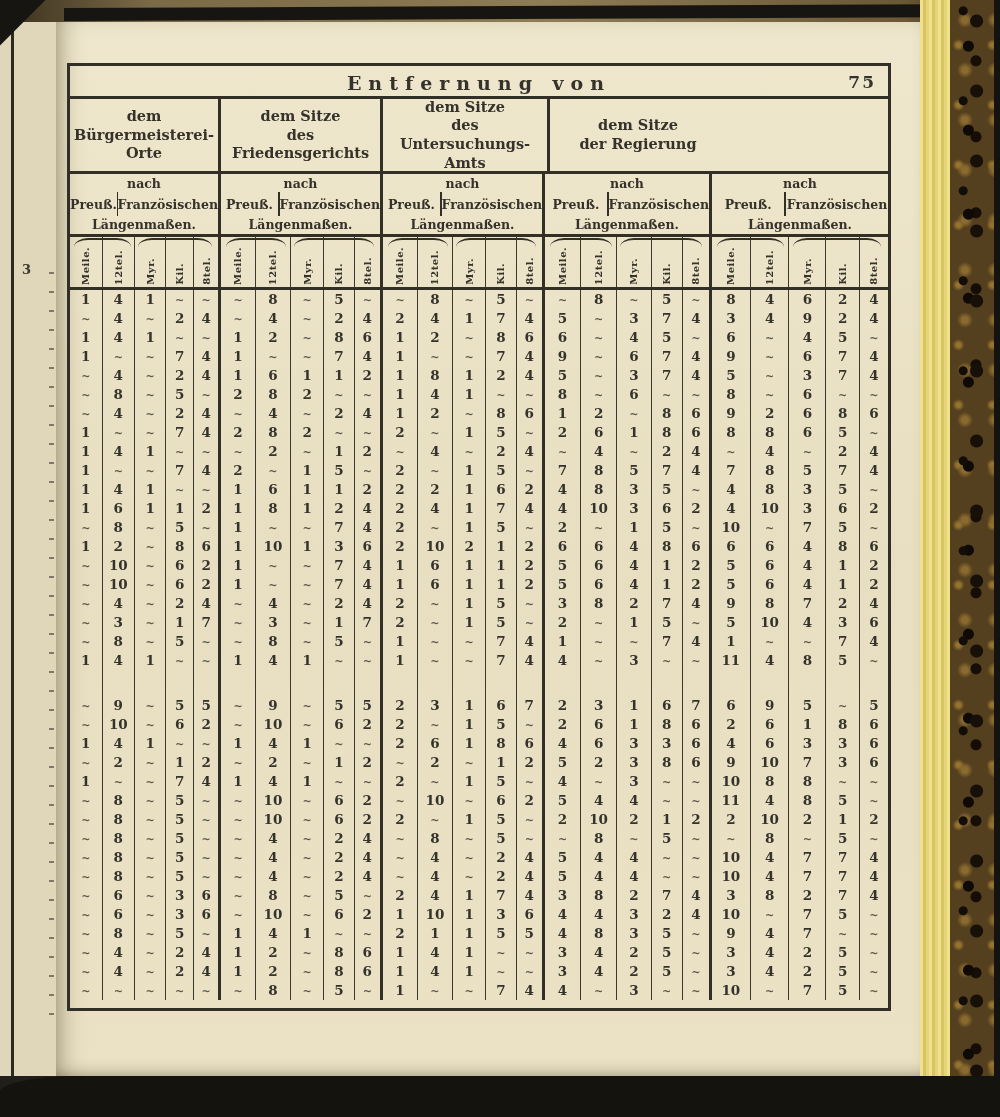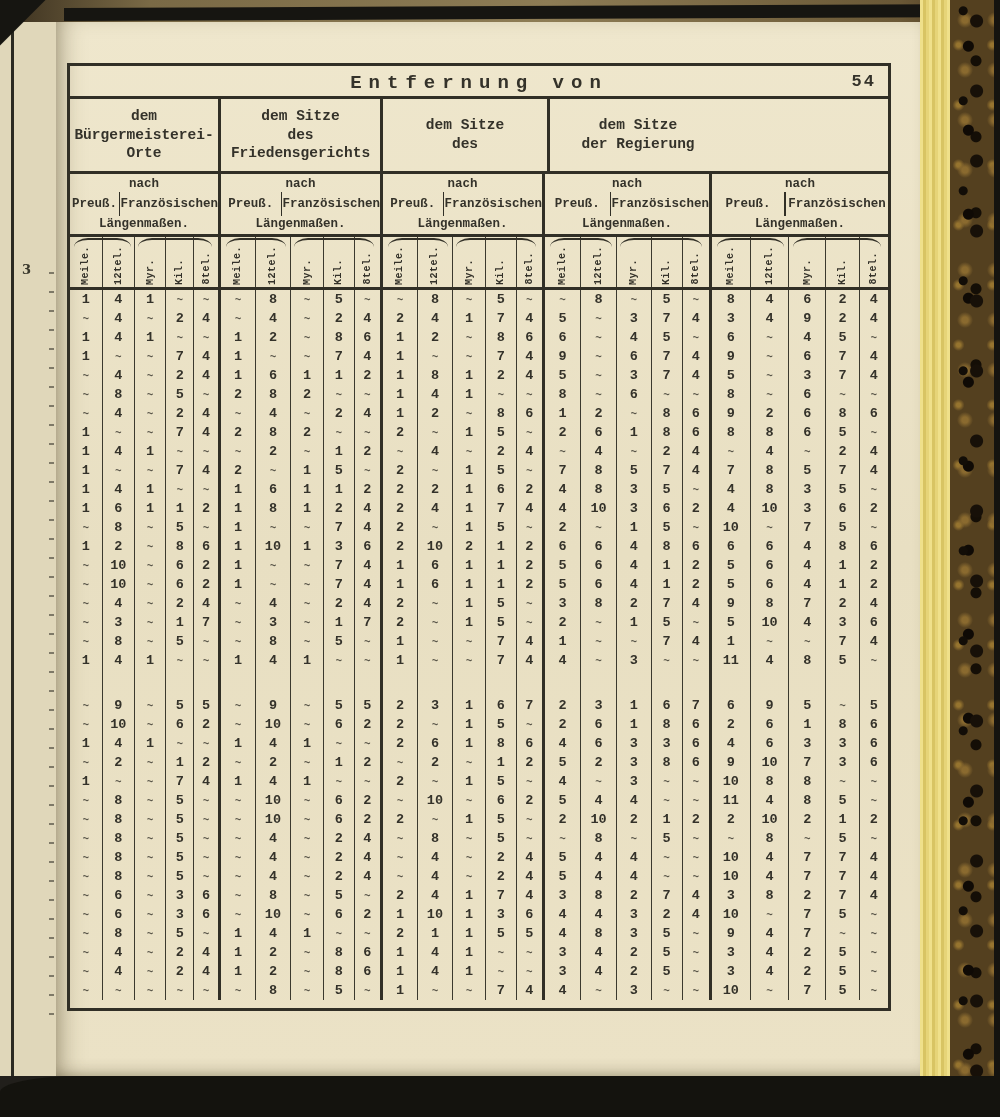--- a/index.html
+++ b/index.html
@@ -14,21 +14,21 @@
   .top-bar2{position:absolute;left:70px;top:22px;width:880px;height:2px;background:#4a4433;opacity:.6;}
   .corner-dark{position:absolute;left:0;top:0;width:70px;height:70px;
     background:linear-gradient(135deg,#161511 32%,transparent 33%);}
   .prev-edge{position:absolute;left:0;top:22px;width:56px;height:1054px;background:#e0d7ba;}
   .spine-line{position:absolute;left:11px;top:0;width:3px;height:100%;background:#2b2a22;}
   .prev-ticks{position:absolute;right:2px;top:250px;width:5px;height:750px;
     background:repeating-linear-gradient(180deg,rgba(45,43,35,.55) 0 2px,transparent 2px 19px);}
   .edge-frag{position:absolute;left:22px;top:240px;font-size:13px;font-weight:bold;color:#3a382c;}
   .page{position:absolute;left:56px;top:22px;width:864px;height:1054px;
     background:linear-gradient(180deg,#efe7cd,#e8dfc2 50%,#ebe2c6);
-    box-shadow:inset 16px 0 26px -14px rgba(70,58,28,.5), inset 0 -10px 16px -10px rgba(80,68,40,.45);font-family:Liberation Mono, monospace;}
+    box-shadow:inset 16px 0 26px -14px rgba(70,58,28,.5), inset 0 -10px 16px -10px rgba(80,68,40,.45);}
   .edge-yellow{position:absolute;left:920px;top:0;width:30px;height:1094px;
     background:repeating-linear-gradient(90deg,#efe08a 0 3px,#d8c463 3px 6px,#e6d478 6px 9px);}
   .marble{position:absolute;left:950px;top:0;width:44px;height:1117px;background-color:#54401f;
     background-image:
       radial-gradient(circle at 30% 12%, #120d07 4px, transparent 5px),
       radial-gradient(circle at 70% 30%, #171008 6px, transparent 7px),
       radial-gradient(circle at 40% 55%, #0f0a05 5px, transparent 6px),
       radial-gradient(circle at 65% 80%, #140e06 5px, transparent 6px),
       radial-gradient(circle at 50% 40%, #8a6a2f 3px, transparent 8px),
       radial-gradient(circle at 25% 75%, #96742f 2px, transparent 6px);
@@ -76,35 +76,36 @@
   <div class="prev-ticks"></div>
   <span class="edge-frag">3</span>
 </div>
 <div class="corner-dark"></div>
 
 <div class="page">
   <div class="table">
 
     <div class="band title-band">
       <div class="title">Entfernung von</div>
-      <span class="pageno">54</span>
+      <span class="pageno">75</span>
     </div>
 
     <div class="band grow" id="group-row">
         <div class="ghead gsep" style="width: 151px;">
           <div>dem</div>
           <div>Bürgermeisterei-Orte</div>
         </div>
         <div class="ghead gsep" style="width: 162px;">
           <div>dem Sitze</div>
           <div>des Friedensgerichts</div>
         </div>
         <div class="ghead gsep" style="width: 167px;">
           <div>dem Sitze</div>
           <div>des</div>
+          <div>Untersuchungs-Amts</div>
         </div>
         <div class="ghead" style="width: 176px;">
           <div>dem Sitze</div>
           <div>der Regierung</div>
         </div>
       </div>
     <div class="band grow" id="measure-row">
         <div class="mcell gsep" style="width: 151px;">
           <div>nach</div>
           <div class="pfrow">

